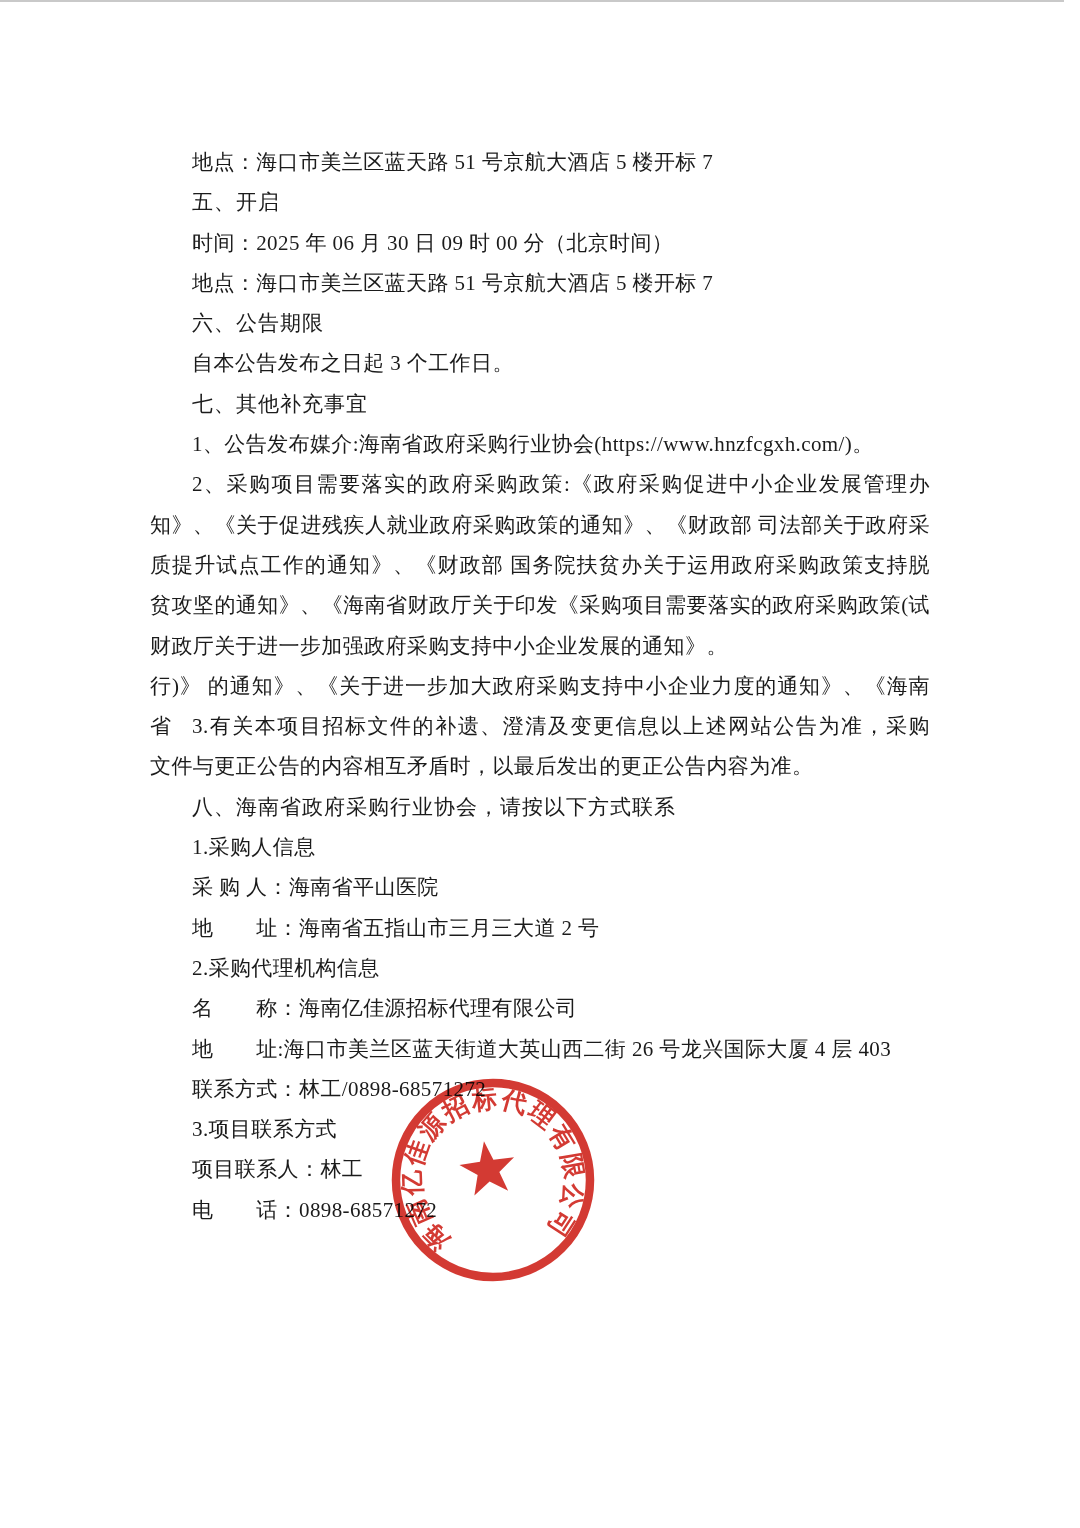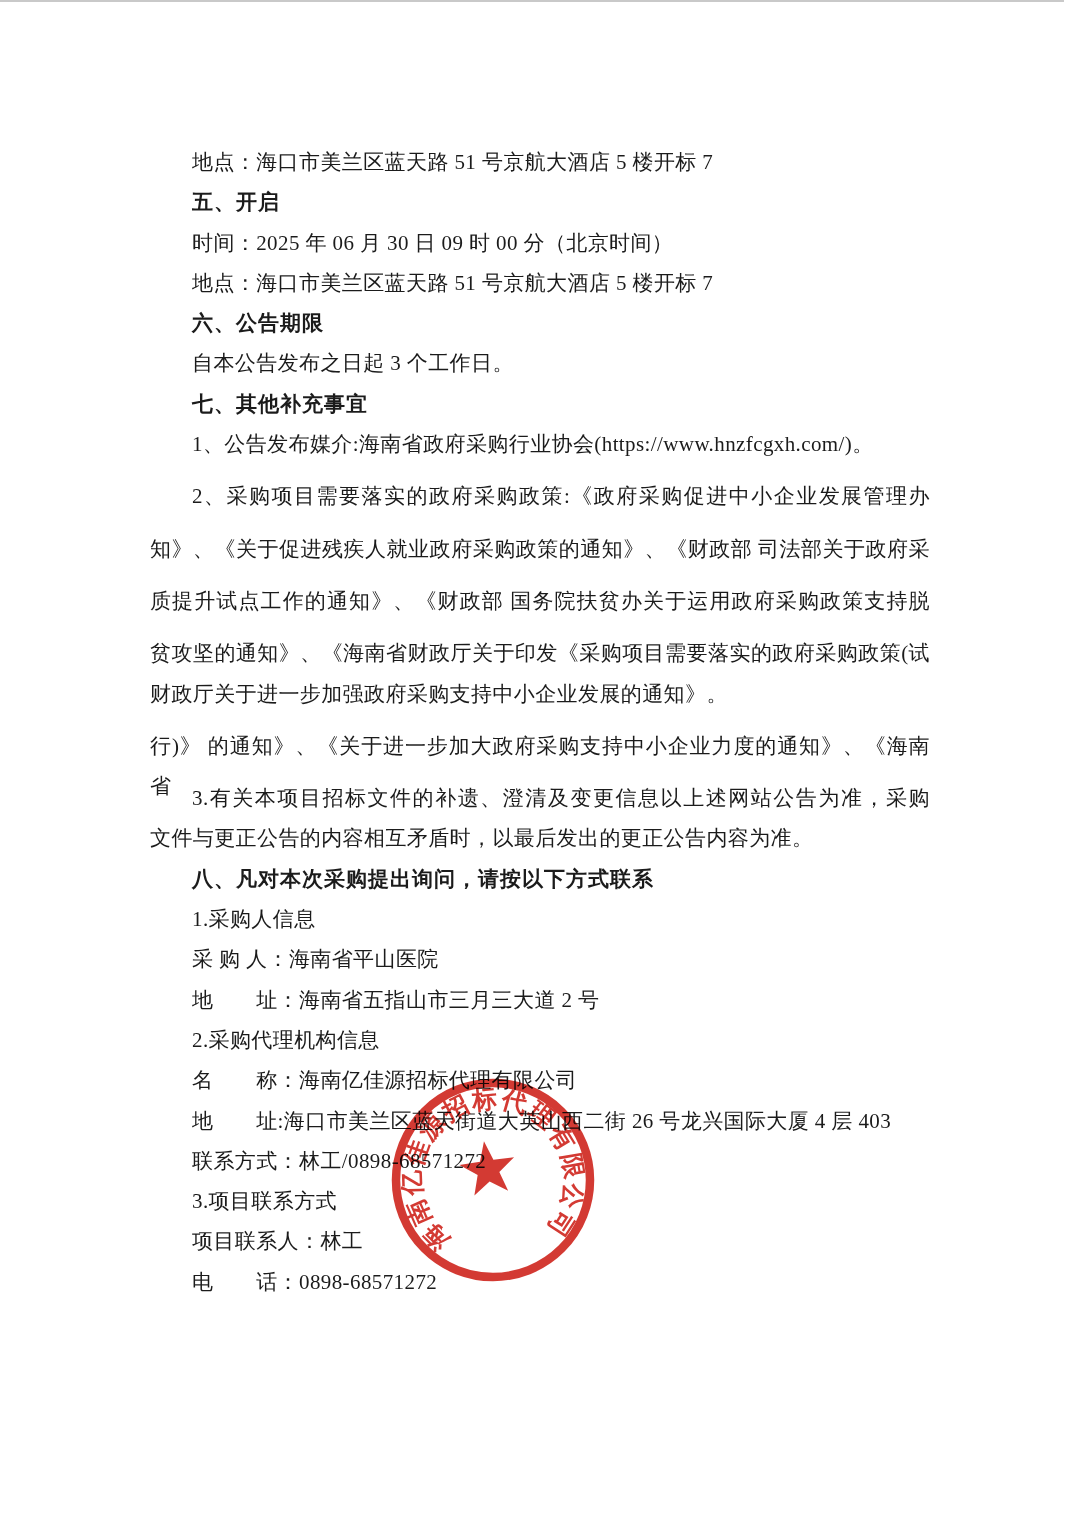--- a/index.html
+++ b/index.html
@@ -22,30 +22,29 @@
   }
   .line {
     font-size: 21px;
     line-height: 40.3px;
     height: 40.3px;
     letter-spacing: 0.4px;
     white-space: pre-wrap;
     text-align: left;
   }
   .line.bold {
-    font-weight: 700;
+    font-weight: 400;
     font-family: "Liberation Sans", "DejaVu Sans", sans-serif;
     letter-spacing: 1px;
   }
   .line.indent { text-indent: 42px; }
   .line.justify {
     white-space: normal;
     text-align: justify;
     text-align-last: justify;
-    margin-top: 12px;
   }
   .seal {
     position: absolute;
     left: 387px;
     top: 1072px;
     width: 212px;
     height: 212px;
     mix-blend-mode: multiply;
     opacity: 0.9;
     pointer-events: none;
@@ -69,21 +68,21 @@
       <div class="line bold indent">七、其他补充事宜</div>
       <div class="line indent">1、公告发布媒介:海南省政府采购行业协会(https://www.hnzfcgxh.com/)。</div>
       <div class="line indent justify">2、采购项目需要落实的政府采购政策:《政府采购促进中小企业发展管理办</div>
       <div class="line justify">知》、《关于促进残疾人就业政府采购政策的通知》、《财政部 司法部关于政府采</div>
       <div class="line justify">质提升试点工作的通知》、《财政部 国务院扶贫办关于运用政府采购政策支持脱</div>
       <div class="line justify">贫攻坚的通知》、《海南省财政厅关于印发《采购项目需要落实的政府采购政策(试</div>
       <div class="line">财政厅关于进一步加强政府采购支持中小企业发展的通知》。</div>
       <div class="line justify">行)》 的通知》、《关于进一步加大政府采购支持中小企业力度的通知》、《海南省</div>
       <div class="line indent justify">3.有关本项目招标文件的补遗、澄清及变更信息以上述网站公告为准，采购</div>
       <div class="line">文件与更正公告的内容相互矛盾时，以最后发出的更正公告内容为准。</div>
-      <div class="line bold indent">八、凡对本次采购提出询问，请按以下方式联系</div>
+      <div class="line bold indent">八、海南省政府采购行业协会，请按以下方式联系</div>
       <div class="line indent">1.采购人信息</div>
       <div class="line indent">采 购 人：海南省平山医院</div>
       <div class="line indent">地　　址：海南省五指山市三月三大道 2 号</div>
       <div class="line indent">2.采购代理机构信息</div>
       <div class="line indent">名　　称：海南亿佳源招标代理有限公司</div>
       <div class="line indent">地　　址:海口市美兰区蓝天街道大英山西二街 26 号龙兴国际大厦 4 层 403</div>
       <div class="line indent">联系方式：林工/0898-68571272</div>
       <div class="line indent">3.项目联系方式</div>
       <div class="line indent">项目联系人：林工</div>
       <div class="line indent">电　　话：0898-68571272</div>

